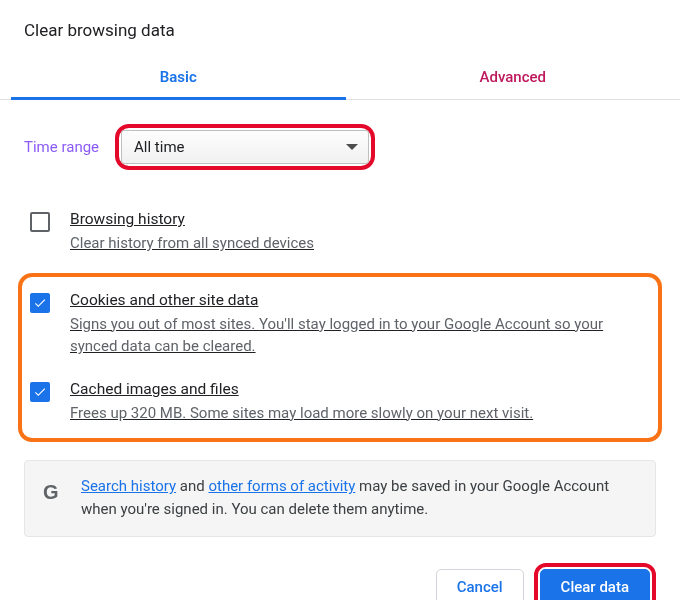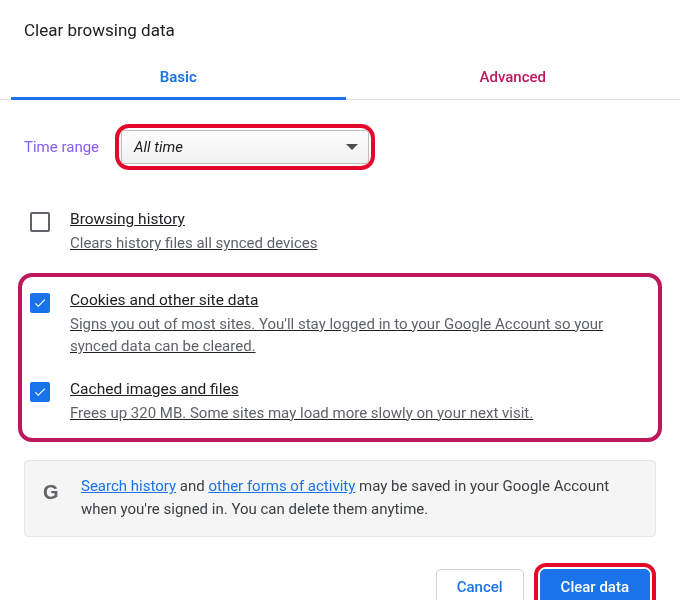--- a/index.html
+++ b/index.html
@@ -55,21 +55,20 @@
       margin-bottom: 30px;
     }
     .time-label {
       color: #8b5cf6;
       font-size: 15px;
     }
     .highlight-box {
       border: 4px solid #e4092b;
       border-radius: 14px;
       padding: 2px;
-      font-style: italic;
     }
     .select-wrap {
       display: inline-block;
     }
     .select {
       display: flex;
       align-items: center;
       justify-content: space-between;
       width: 248px;
       height: 34px;
@@ -107,21 +106,21 @@
       background: #1a73e8;
       border-color: #1a73e8;
     }
     .check.checked svg { display: block; }
     .check svg { display: none; width: 14px; height: 14px; }
     .opt-body { flex: 1; }
     .opt-title { font-size: 15.5px; color: #202124; margin-bottom: 4px; }
     .opt-desc { font-size: 15px; color: #5f6368; line-height: 1.5; }
 
     .group-highlight {
-      border: 4px solid #be185d;
+      border: 4px solid #f97316;
       border-radius: 14px;
       margin: 6px -6px 0 -6px;
       padding: 4px 2px 2px 2px;
     }
 
     .info-box {
       display: flex;
       gap: 16px;
       background: #f5f5f5;
       border: 1px solid #e6e6e6;
@@ -200,21 +199,21 @@
       </div>
     </span>
   </div>
 
   <div class="option-row">
     <div class="check">
       
     </div>
     <div class="opt-body">
       <div class="opt-title">Browsing history</div>
-      <div class="opt-desc">Clears history files all synced devices</div>
+      <div class="opt-desc">Clear history from all synced devices</div>
     </div>
   </div>
 
   <div class="group-highlight">
     <div class="option-row">
       <div class="check checked">
         <svg viewBox="0 0 24 24">
             <path fill="#fff" d="M9 16.2 4.8 12l-1.4 1.4L9 19 21 7l-1.4-1.4z"></path>
           </svg>
       </div>

